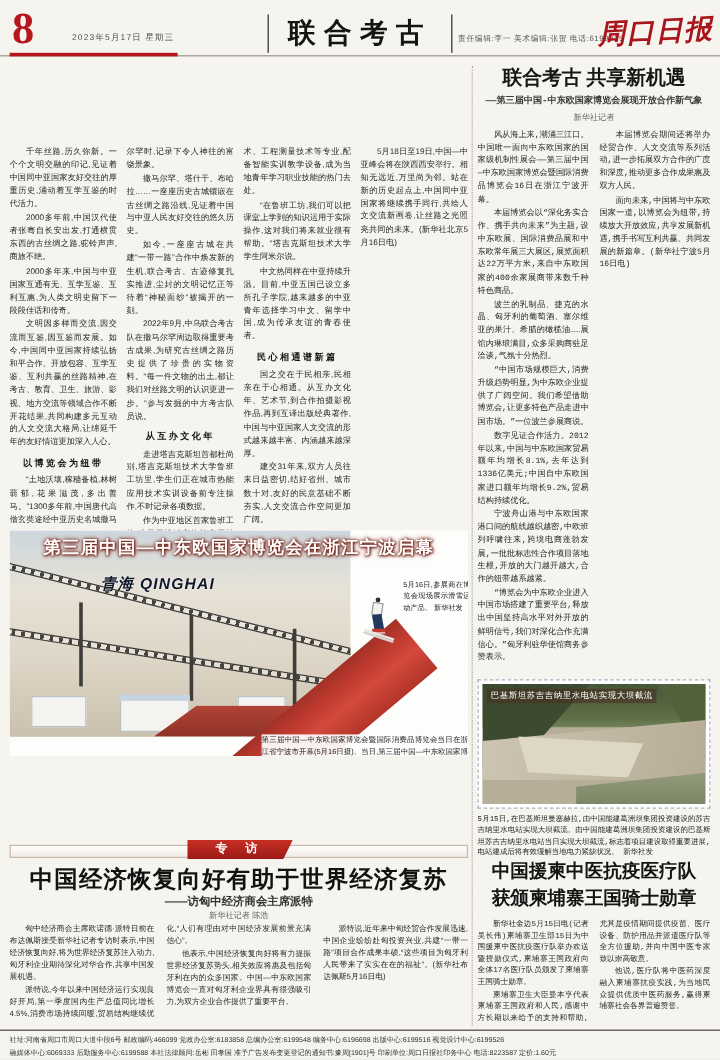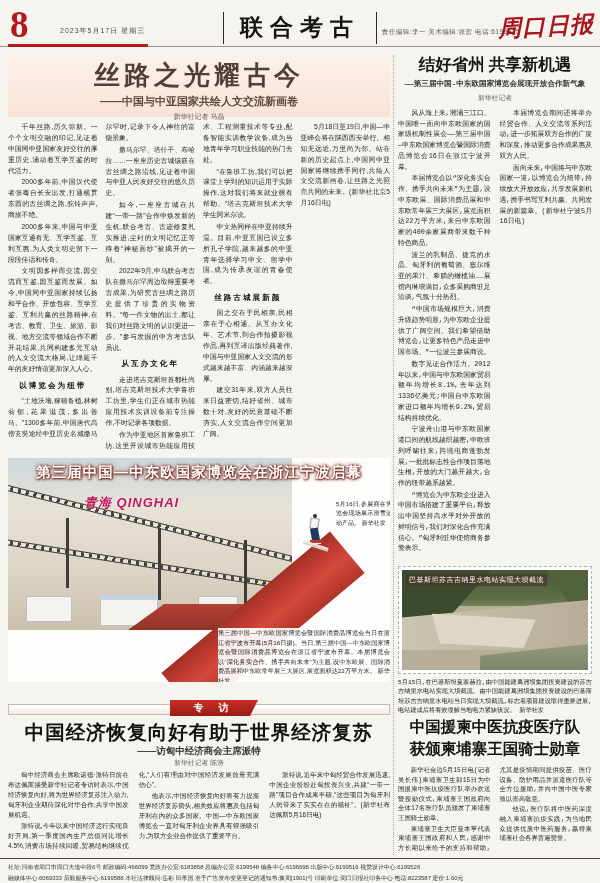--- a/index.html
+++ b/index.html
@@ -28,36 +28,36 @@
   .feature-byline { font-size:7px; color:#6a5a52; margin-top:3px; }
 
   .colbody { text-align:justify; overflow:hidden; column-fill:auto; }
   .colbody p { text-indent:2em; margin:0 0 1px 0; }
   .colbody h4 { text-align:center; text-indent:0; letter-spacing:2px; color:#111; margin:5px 0 4px 0; }
   .main-body { left:8px; top:122px; width:382px; height:334px; columns:4; column-gap:8px;
       font-size:6.8px; line-height:1.6; }
   .main-body h4 { font-size:7.6px; }
 
   
-  .collage { left:8px; top:458px; width:382px; height:224px; background:#fdfdfc; overflow:hidden; }
+  .collage { left:8px; top:442px; width:382px; height:188px; background:#fdfdfc; overflow:hidden; }
   .expo { position:absolute; left:0; top:0; width:284px; height:172px; overflow:hidden;
       background:linear-gradient(180deg,#cdd7dd 0%,#e7e2d6 30%,#ded6c7 62%,#cbc0ad 100%); }
   .truss { position:absolute; height:6px; background:repeating-linear-gradient(90deg,#45433f 0 3px,rgba(255,255,255,.25) 3px 8px); border-top:1.5px solid #3b3936; border-bottom:1.5px solid #3b3936; }
   .truss1 { left:-10px; top:62px; width:300px; transform:rotate(14deg); }
   .truss2 { left:-8px; top:104px; width:300px; transform:rotate(9deg); }
   .post { position:absolute; width:3px; background:#3f3d39; }
   .booth { position:absolute; background:#f4f3ef; border:0.5px solid #b9c2c8; }
   .booth-top { position:absolute; background:#c4d4e0; }
   .carpet { position:absolute; left:120px; bottom:0; width:164px; height:26px;
       background:linear-gradient(180deg,#b24236,#8f3227); clip-path:polygon(22% 0,78% 0,100% 100%,0 100%); }
   .expo-headline { left:0; top:5px; width:382px; text-align:center; z-index:6;
       font-size:14.5px; font-weight:900; letter-spacing:1px; color:#ffffff;
       text-shadow:0 1px 2px #6b1d12, 0 0 4px #8a2a1a, 1px 0 2px #6b1d12; }
   .booth-brand { left:76px; top:36px; z-index:5; font-size:13px; font-weight:900; font-style:italic;
-      color:#be185d; text-shadow:0 0 2px #ffffff; letter-spacing:1px; }
+      color:#0f172a; text-shadow:0 0 2px #ffffff; letter-spacing:1px; }
   .slope { left:228px; top:55px; width:54px; height:220px; transform:rotate(50deg); z-index:1;
       background:linear-gradient(90deg,#a33126 0%,#c23b31 30%,#d34a3c 55%,#b23429 100%); }
   .skier { left:293px; top:56px; width:28px; height:34px; z-index:3; }
   .skier .s-head { position:absolute; left:12px; top:0; width:4px; height:4px; background:#2c2c2c; border-radius:50%; }
   .skier .s-body { position:absolute; left:9px; top:4px; width:9px; height:11px; background:#f3f3f1; border:0.5px solid #9a9a9a; transform:rotate(8deg); }
   .skier .s-legs { position:absolute; left:10px; top:14px; width:8px; height:13px; background:#233a5e; transform:rotate(-10deg); }
   .skier .s-boot { position:absolute; left:9px; top:26px; width:11px; height:4px; background:#c0392b; border-bottom:1.5px solid #eee; }
   .skier .s-ski { position:absolute; left:2px; top:30px; width:26px; height:2px; background:#e8e6e2; transform:rotate(18deg); box-shadow:0 2px 0 #d8d5cf; }
   .caption-side { left:328px; top:42px; width:56px; z-index:6; font-size:6px; line-height:1.55; text-align:justify; color:#222; }
   .caption-main { left:210px; top:170px; width:172px; z-index:6; font-size:6.2px; line-height:1.55; text-align:justify; color:#222; background:rgba(253,253,252,0.93); }
@@ -84,21 +84,21 @@
   .pk-title { position:absolute; left:4px; top:4px; font-size:7px; color:#fff; background:rgba(72,47,32,0.58); padding:1px 3px; letter-spacing:0.5px; }
   .pk-caption { top:678px; font-size:6.2px; line-height:1.5; text-align:justify; color:#222; }
 
   
   .kh-title { top:716px; text-align:center; font-family:"Liberation Serif",serif; font-size:15.5px; font-weight:900; color:#141414; line-height:1.45; }
   .kh-body { top:766px; height:90px; columns:2; column-gap:9px; font-size:6.4px; line-height:1.5; }
 
   
   .banner { left:8px; top:700px; width:382px; height:16px; }
   .banner-box { position:absolute; left:0; top:4px; width:100%; height:11px; background:linear-gradient(180deg,#ffffff,#f2ebe6); border:1px solid #cdb6ab; }
-  .banner-label { position:absolute; left:162px; top:0; width:88px; height:16px; text-align:center; line-height:16px;
+  .banner-label { position:absolute; left:148px; top:0; width:88px; height:16px; text-align:center; line-height:16px;
       background:linear-gradient(180deg,#c62f24,#9c1a17); color:#fff; font-size:10px; font-weight:bold; letter-spacing:6px;
       clip-path:polygon(0 0,100% 0,91% 100%,0 100%); box-shadow:1px 1px 2px rgba(0,0,0,.35); }
   .iv-title { left:8px; top:719px; width:382px; text-align:center; font-family:"Liberation Serif",serif; font-size:19.5px; font-weight:900; letter-spacing:1px; color:#121212; }
   .iv-sub { left:8px; top:745px; width:382px; text-align:center; font-size:9.5px; font-weight:bold; color:#333; }
   .iv-byline { left:8px; top:758px; width:382px; text-align:center; font-size:6.8px; color:#666; }
   .iv-body { left:8px; top:770px; width:382px; height:86px; columns:3; column-gap:10px; font-size:6.5px; line-height:1.55; }
 
   
   .footer { left:0; right:0; top:858px; border-top:1.5px solid #4a463f; padding:3px 8px 0 8px; font-size:5.9px; color:#333; line-height:1.8; }
   .footer div { white-space:nowrap; overflow:hidden; }
@@ -109,41 +109,36 @@
 <div id="paper">
 
   <div class="abs pagenum">8</div>
   <div class="abs date">2023年5月17日 星期三</div>
   <div class="abs section-title">联合考古</div>
   <div class="abs editors">责任编辑:李一  美术编辑:张贺  电话:6199915</div>
   <div class="abs masthead">周口日报</div>
   <div class="abs header-rule"></div>
   <div class="abs header-rule-red"></div>
 
-  <div class="abs feature-head">
-    <div class="feature-title">丝路之光耀古今</div>
-    <div class="feature-sub">——中国与中亚国家共绘人文交流新画卷</div>
-    <div class="feature-byline">新华社记者 马晶</div>
-  </div>
   <div class="abs colbody main-body">
       <p>千年丝路,历久弥新。一个个文明交融的印记,见证着中国同中亚国家友好交往的厚重历史,涌动着互学互鉴的时代活力。</p>
       <p>2000多年前,中国汉代使者张骞自长安出发,打通横贯东西的古丝绸之路,驼铃声声,商旅不绝。</p>
       <p>2000多年来,中国与中亚国家互通有无、互学互鉴、互利互惠,为人类文明史留下一段段佳话和传奇。</p>
       <p>文明因多样而交流,因交流而互鉴,因互鉴而发展。如今,中国同中亚国家持续弘扬和平合作、开放包容、互学互鉴、互利共赢的丝路精神,在考古、教育、卫生、旅游、影视、地方交流等领域合作不断开花结果,共同构建多元互动的人文交流大格局,让绵延千年的友好情谊更加深入人心。</p>
       <h4>以博览会为纽带</h4>
       <p>“土地沃壤,稼穑备植,林树蓊郁,花果滋茂,多出善马。”1300多年前,中国唐代高僧玄奘途经中亚历史名城撒马尔罕时,记录下令人神往的富饶景象。</p>
       <p>撒马尔罕、塔什干、布哈拉……一座座历史古城镶嵌在古丝绸之路沿线,见证着中国与中亚人民友好交往的悠久历史。</p>
       <p>如今,一座座古城在共建“一带一路”合作中焕发新的生机,联合考古、古迹修复扎实推进,尘封的文明记忆正等待着“神秘面纱”被揭开的一刻。</p>
       <p>2022年9月,中乌联合考古队在撒马尔罕周边取得重要考古成果,为研究古丝绸之路历史提供了珍贵的实物资料。“每一件文物的出土,都让我们对丝路文明的认识更进一步。”参与发掘的中方考古队员说。</p>
       <h4>从互办文化年</h4>
       <p>走进塔吉克斯坦首都杜尚别,塔吉克斯坦技术大学鲁班工坊里,学生们正在城市热能应用技术实训设备前专注操作,不时记录各项数据。</p>
       <p>作为中亚地区首家鲁班工坊,这里开设城市热能应用技术、工程测量技术等专业,配备智能实训教学设备,成为当地青年学习职业技能的热门去处。</p>
       <p>“在鲁班工坊,我们可以把课堂上学到的知识运用于实际操作,这对我们将来就业很有帮助。”塔吉克斯坦技术大学学生阿米尔说。</p>
       <p>中文热同样在中亚持续升温。目前,中亚五国已设立多所孔子学院,越来越多的中亚青年选择学习中文、留学中国,成为传承友谊的青春使者。</p>
-      <h4>丝路古城展新颜</h4>
+      <h4>民心相通谱新篇</h4>
       <p>国之交在于民相亲,民相亲在于心相通。从互办文化年、艺术节,到合作拍摄影视作品,再到互译出版经典著作,中国与中亚国家人文交流的形式越来越丰富、内涵越来越深厚。</p>
       <p>建交31年来,双方人员往来日益密切,结好省州、城市数十对,友好的民意基础不断夯实,人文交流合作空间更加广阔。</p>
       <p>5月18日至19日,中国—中亚峰会将在陕西西安举行。相知无远近,万里尚为邻。站在新的历史起点上,中国同中亚国家将继续携手同行,共绘人文交流新画卷,让丝路之光照亮共同的未来。(新华社北京5月16日电)</p>
     </div>
 
   <div class="abs collage">
     <div class="expo">
       <div class="truss truss1"></div>
       <div class="truss truss2"></div>
       <div class="post" style="left:58px;top:60px;height:70px;"></div>
@@ -164,21 +159,21 @@
       <div class="s-legs"></div>
       <div class="s-boot"></div>
       <div class="s-ski"></div>
     </div>
     <div class="abs caption-side">5月16日,参展商在博览会现场展示滑雪运动产品。 新华社发</div>
     <div class="abs caption-main">第三届中国—中东欧国家博览会暨国际消费品博览会当日在浙江省宁波市开幕(5月16日摄)。当日,第三届中国—中东欧国家博览会暨国际消费品博览会在浙江省宁波市开幕。本届博览会以“深化务实合作、携手共向未来”为主题,设中东欧展、国际消费品展和中东欧常年展三大展区,展览面积达22万平方米。 新华社发</div>
   </div>
 
   <div class="abs vdivider"></div>
 
-  <div class="abs r ceec-title">结好省州 共享新机遇</div>
+  <div class="abs r ceec-title">联合考古 共享新机遇</div>
   <div class="abs r ceec-sub">——第三届中国-中东欧国家博览会展现开放合作新气象</div>
   <div class="abs r ceec-byline">新华社记者</div>
   <div class="abs r colbody ceec-body">
       <p>风从海上来,潮涌三江口。中国唯一面向中东欧国家的国家级机制性展会——第三届中国—中东欧国家博览会暨国际消费品博览会16日在浙江宁波开幕。</p>
       <p>本届博览会以“深化务实合作、携手共向未来”为主题,设中东欧展、国际消费品展和中东欧常年展三大展区,展览面积达22万平方米,来自中东欧国家的400余家展商带来数千种特色商品。</p>
       <p>波兰的乳制品、捷克的水晶、匈牙利的葡萄酒、塞尔维亚的果汁、希腊的橄榄油……展馆内琳琅满目,众多采购商驻足洽谈,气氛十分热烈。</p>
       <p>“中国市场规模巨大,消费升级趋势明显,为中东欧企业提供了广阔空间。我们希望借助博览会,让更多特色产品走进中国市场。”一位波兰参展商说。</p>
       <p>数字见证合作活力。2012年以来,中国与中东欧国家贸易额年均增长8.1%,去年达到1336亿美元;中国自中东欧国家进口额年均增长9.2%,贸易结构持续优化。</p>
       <p>宁波舟山港与中东欧国家港口间的航线越织越密,中欧班列呼啸往来,跨境电商蓬勃发展,一批批标志性合作项目落地生根,开放的大门越开越大,合作的纽带越系越紧。</p>
       <p>“博览会为中东欧企业进入中国市场搭建了重要平台,释放出中国坚持高水平对外开放的鲜明信号,我们对深化合作充满信心。”匈牙利驻华使馆商务参赞表示。</p>

